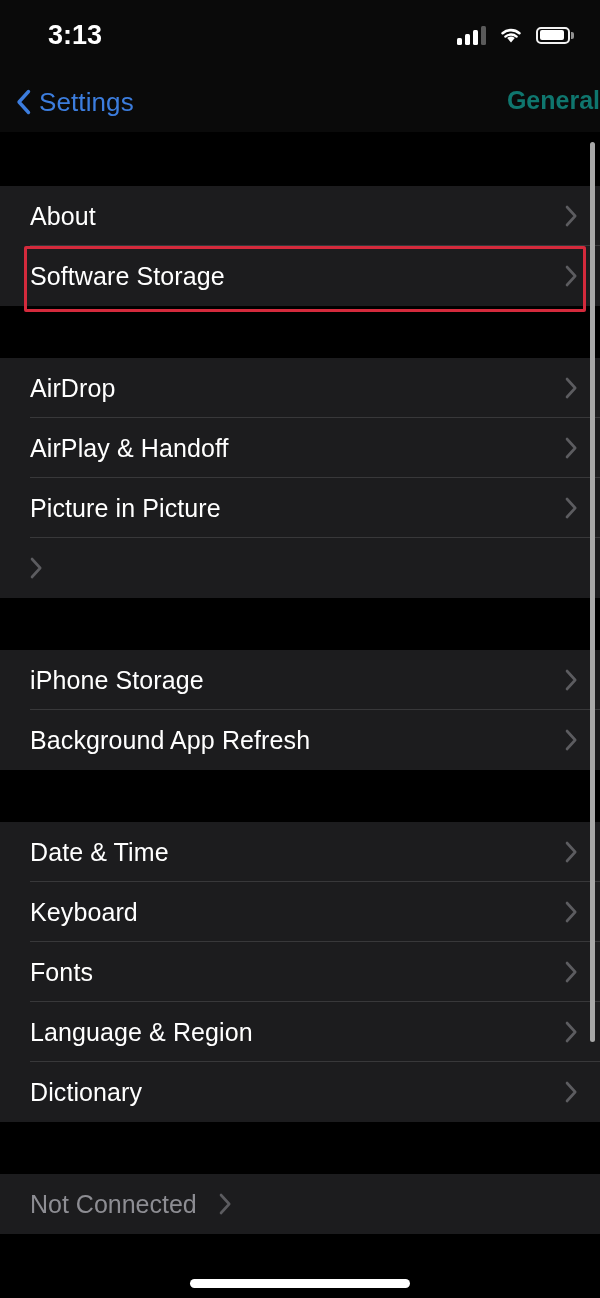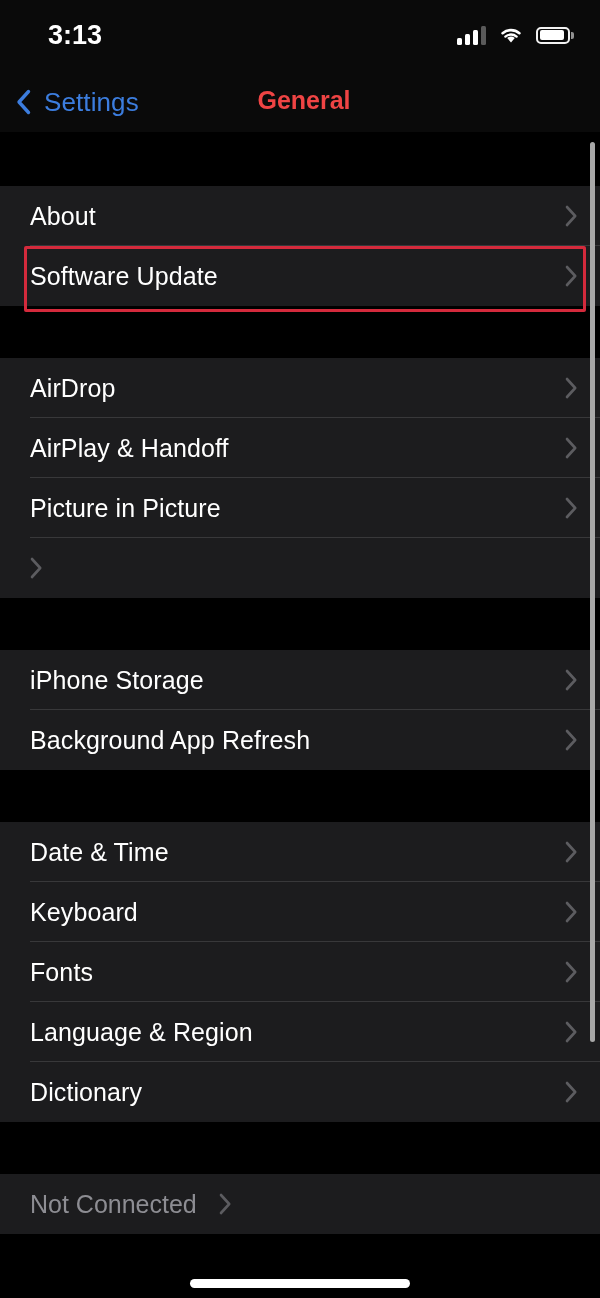--- a/index.html
+++ b/index.html
@@ -96,38 +96,38 @@
     width: 600px;
     height: 60px;
     background: #0a0a0a;
   }
   #back-button {
     position: absolute;
     left: 16px;
     top: 12px;
     display: flex;
     align-items: center;
-    gap: 12px;
+    gap: 7px;
     height: 36px;
     cursor: pointer;
   }
   #back-chevron { width: 16px; height: 26px; display: block; }
   #back-label {
     font-size: 26px;
     color: #3c7dde;
     letter-spacing: 0.1px;
   }
   #nav-title {
     position: absolute;
     left: 8px; right: 0;
     top: 14px;
-    text-align: center;
+    text-align: right;
     font-size: 25px;
     font-weight: bold;
-    color: #ef4444;
+    color: #0f766e;
   }
 
   
   #list {
     position: absolute;
     top: 132px; left: 0;
     width: 600px;
     height: 1166px;
     background: #000000;
   }
@@ -253,21 +253,21 @@
       <div class="gap" style="height: 54px;"></div>
       <div class="section">
         <div class="row">
           <span class="label">About</span>
           <svg class="chev" viewBox="0 0 13 22">
             <path d="M2 2 L10.2 11 L2 20" stroke="#5c5c60" stroke-width="2.6" fill="none" stroke-linecap="round" stroke-linejoin="round"></path>
           </svg>
           <div class="sep"></div>
         </div>
         <div class="row">
-          <span class="label">Software Update</span>
+          <span class="label">Software Storage</span>
           <svg class="chev" viewBox="0 0 13 22">
             <path d="M2 2 L10.2 11 L2 20" stroke="#5c5c60" stroke-width="2.6" fill="none" stroke-linecap="round" stroke-linejoin="round"></path>
           </svg>
         </div>
       </div>
       <div class="gap" style="height: 52px;"></div>
       <div class="section">
         <div class="row">
           <span class="label">AirDrop</span>
           <svg class="chev" viewBox="0 0 13 22">

